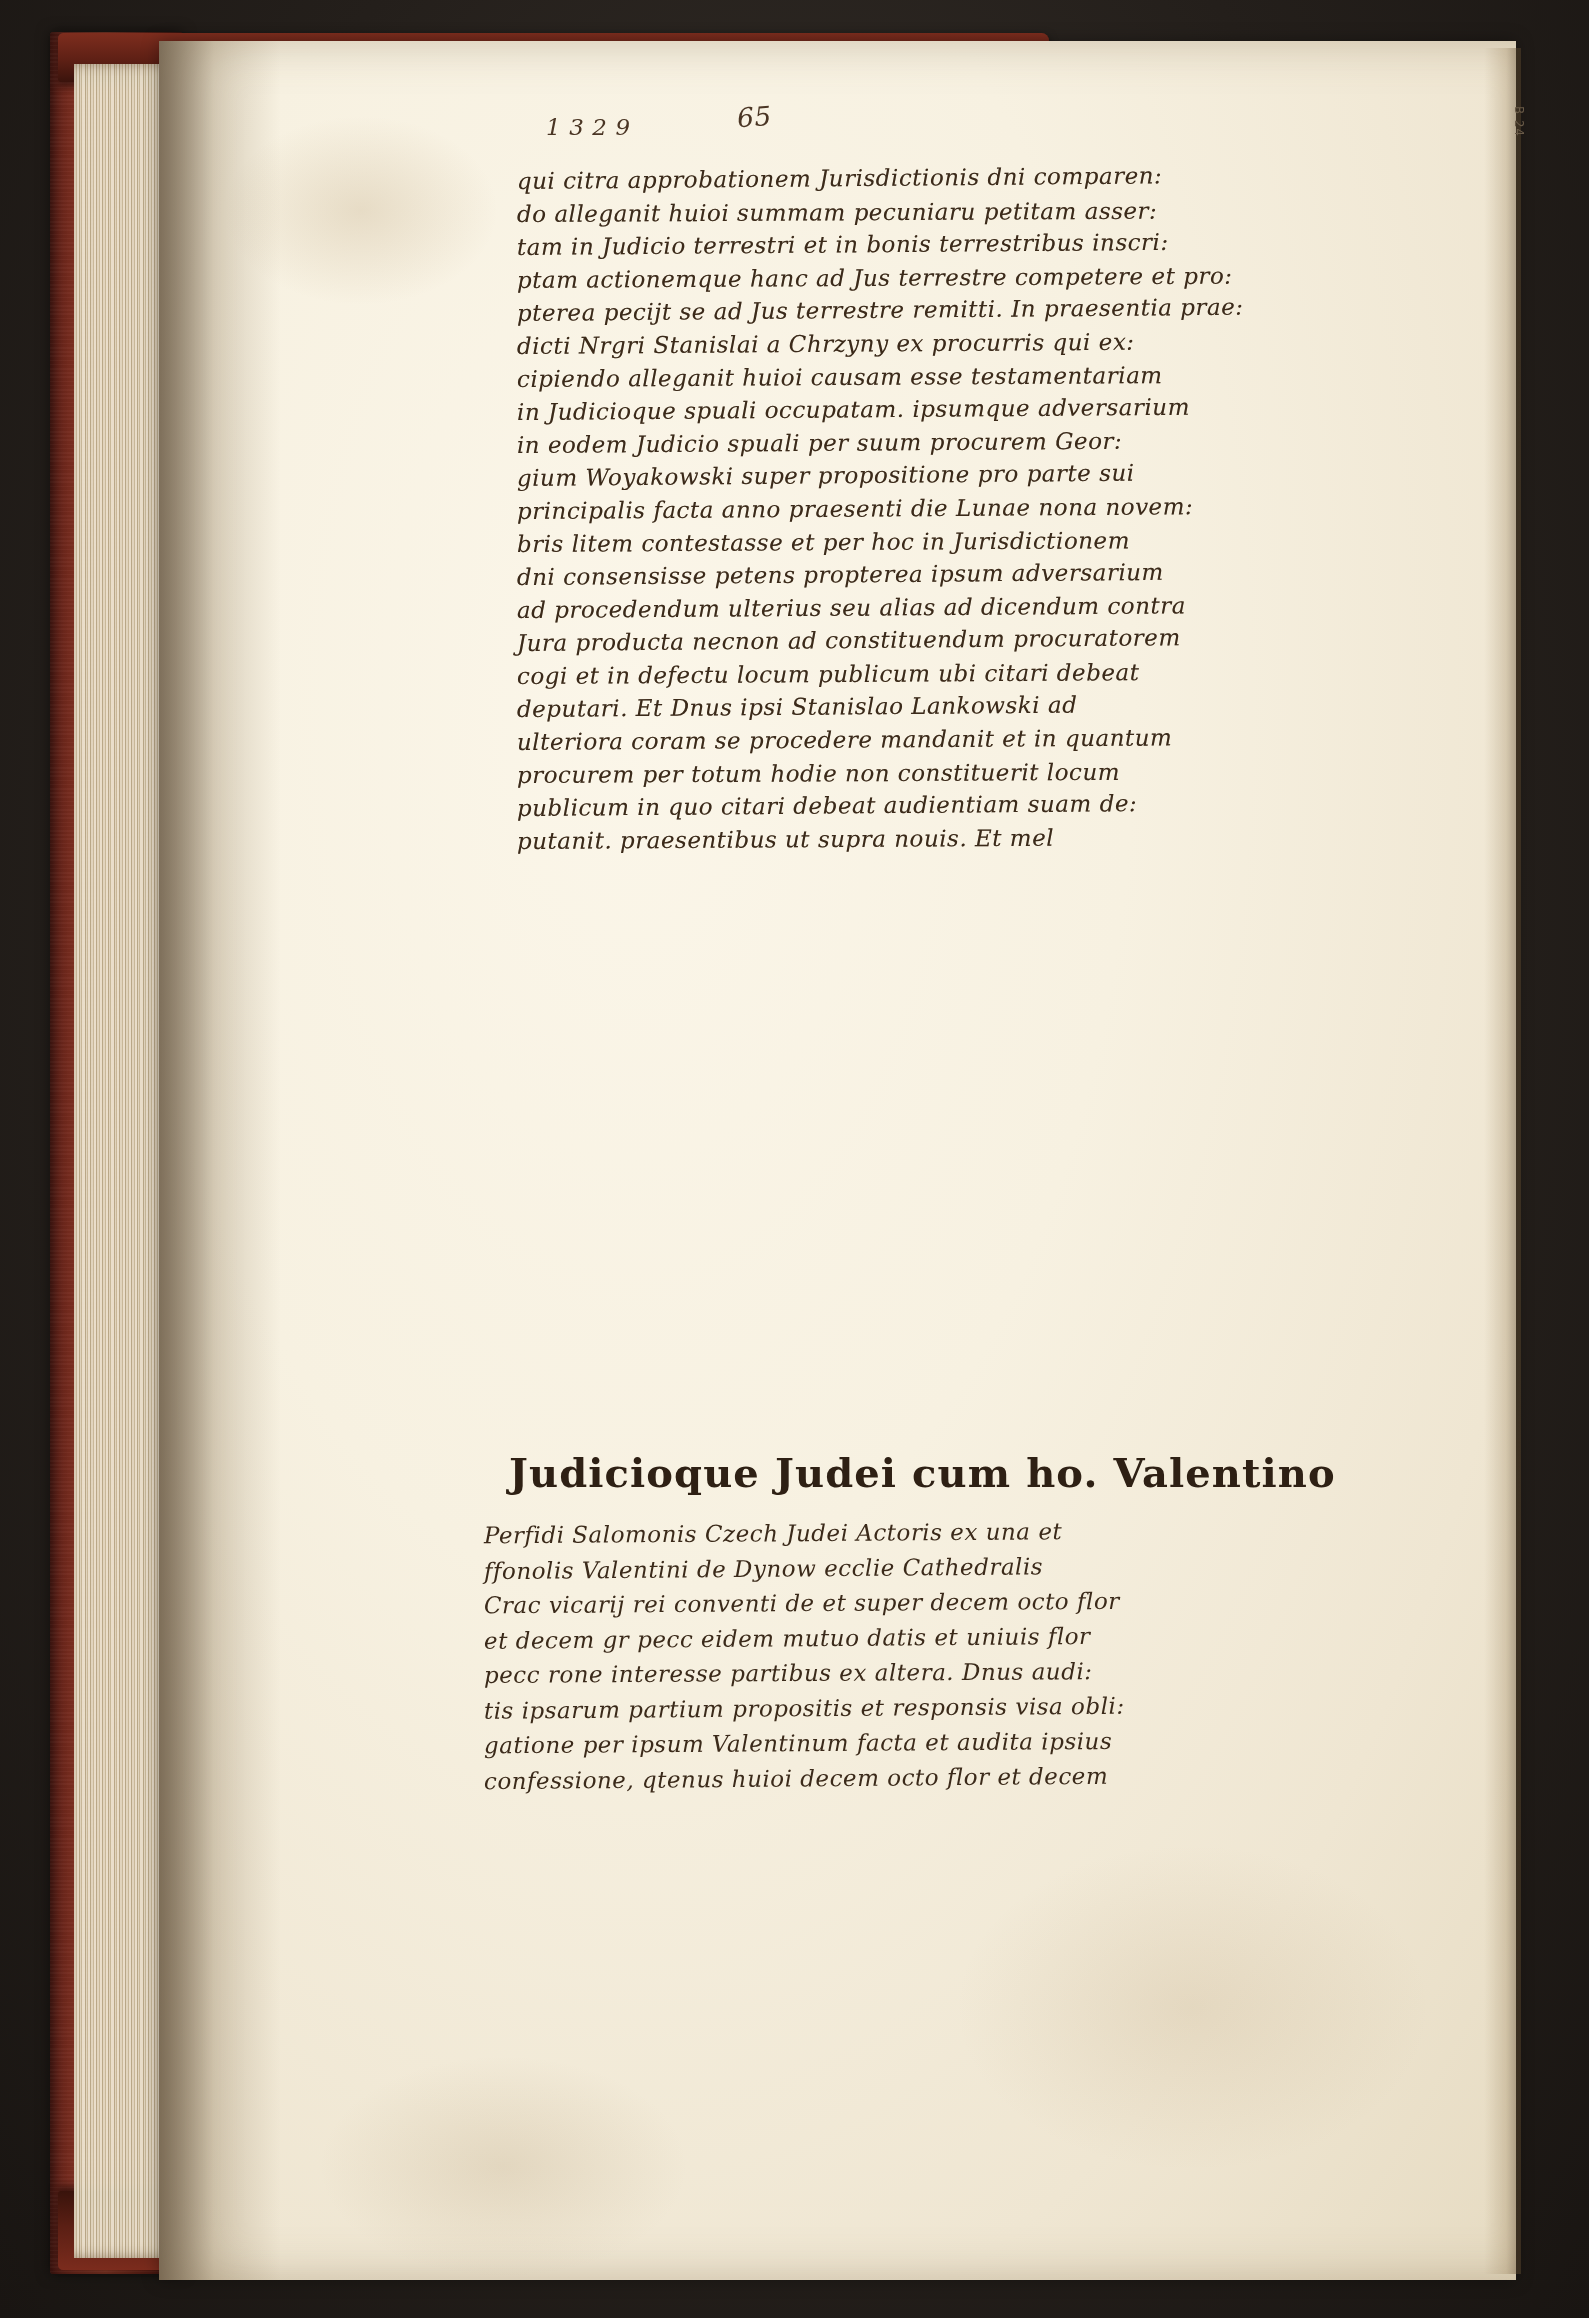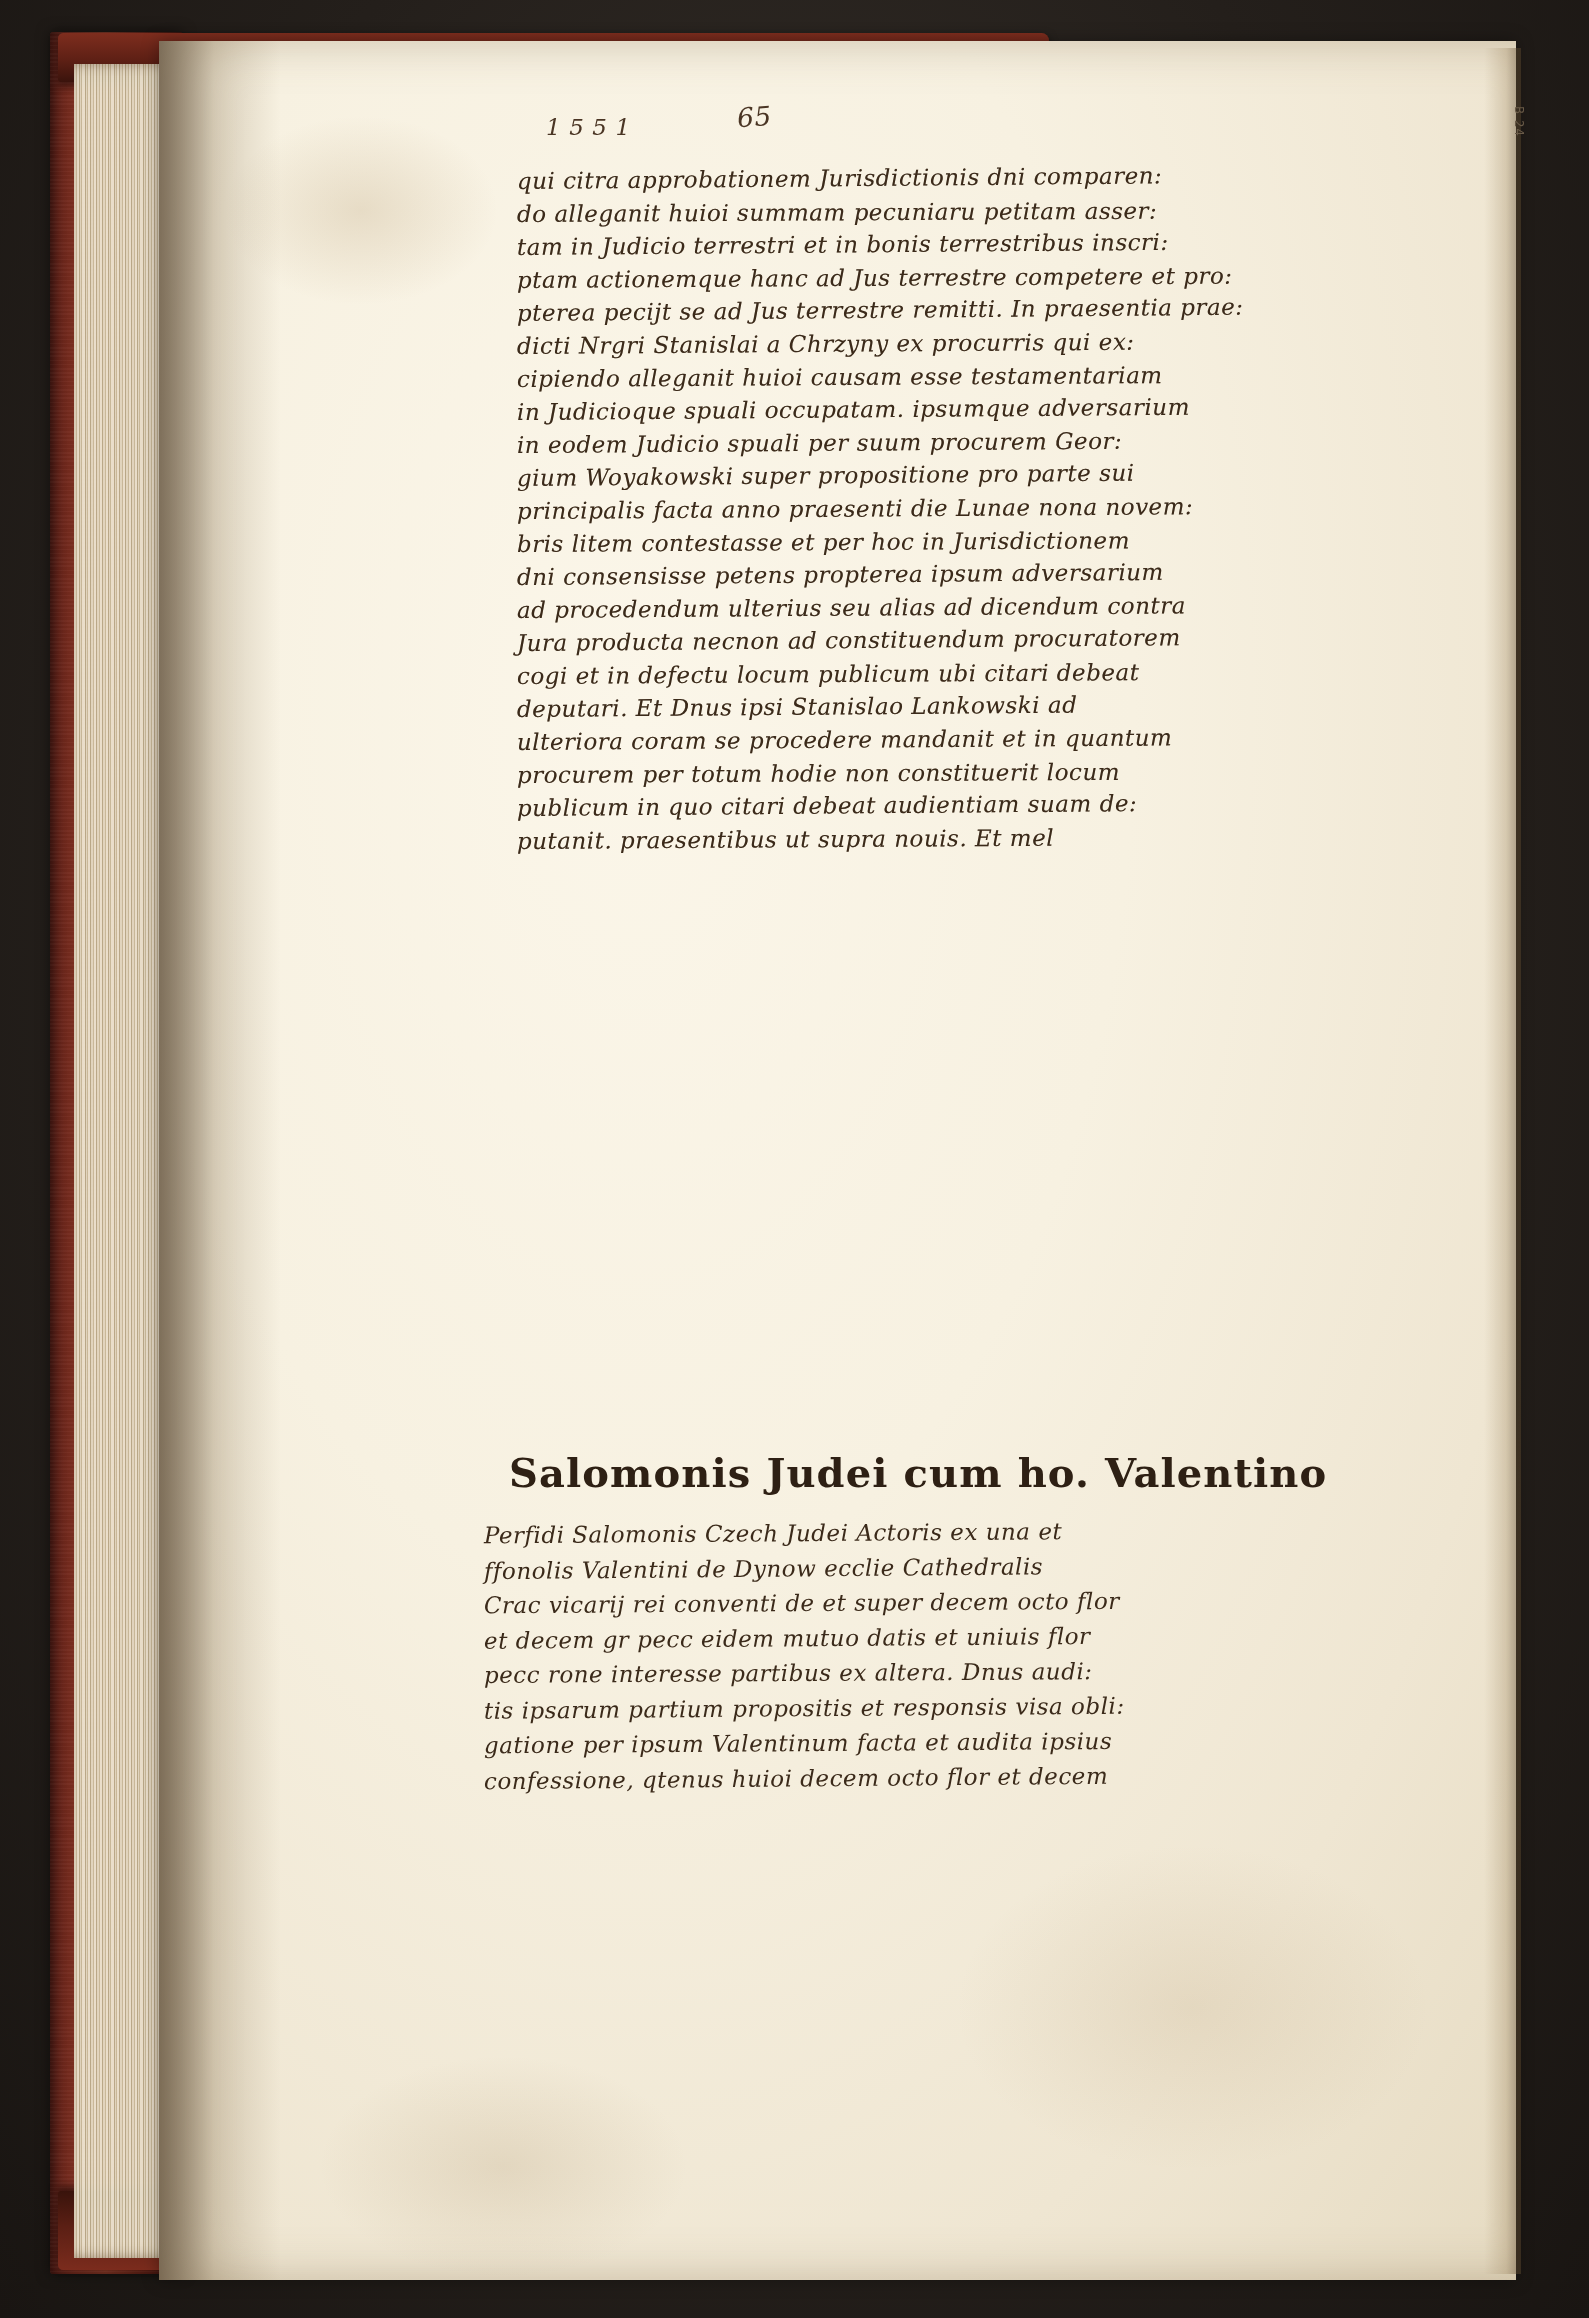--- a/index.html
+++ b/index.html
@@ -288,21 +288,21 @@
 
   <div class="page-recto">
     <div class="stain" style="left:64px; top:74px;  width:276px; height:191px; background:radial-gradient(ellipse, rgba(170,140,95,.22), rgba(170,140,95,0) 70%);"></div>
     <div class="stain" style="left:795px; top:1802px; width:477px; height:329px; background:radial-gradient(ellipse, rgba(170,140,95,.16), rgba(170,140,95,0) 70%);"></div>
     <div class="stain" style="left:159px; top:2014px; width:371px; height:223px; background:radial-gradient(ellipse, rgba(160,132,90,.18), rgba(160,132,90,0) 70%);"></div>
   </div>
 
   <div class="gutter"></div>
   <div class="foredge"></div>
 
-  <div class="ink" id="folio-year">1551</div>
+  <div class="ink" id="folio-year">1329</div>
   <div class="ink" id="folio-number">65</div>
   <div id="archive-stamp">B 24</div>
 
   <div class="body-block">
     <span class="ink line" style="transform:rotate(-0.5deg)">qui citra approbationem Jurisdictionis dni comparen:</span>
     <span class="ink line" style="transform:rotate(-0.3deg)">do alleganit huioi summam pecuniaru petitam asser:</span>
     <span class="ink line" style="transform:rotate(-0.45deg)">tam in Judicio terrestri et in bonis terrestribus inscri:</span>
     <span class="ink line" style="transform:rotate(-0.35deg)">ptam actionemque hanc ad Jus terrestre competere et pro:</span>
     <span class="ink line" style="transform:rotate(-0.5deg)">pterea pecijt se ad Jus terrestre remitti. In praesentia prae:</span>
     <span class="ink line" style="transform:rotate(-0.4deg)">dicti Nrgri Stanislai a Chrzyny ex procurris qui ex:</span>
@@ -316,21 +316,21 @@
     <span class="ink line" style="transform:rotate(-0.4deg)">ad procedendum ulterius seu alias ad dicendum contra</span>
     <span class="ink line" style="transform:rotate(-0.5deg)">Jura producta necnon ad constituendum procuratorem</span>
     <span class="ink line" style="transform:rotate(-0.35deg)">cogi et in defectu locum publicum ubi citari debeat</span>
     <span class="ink line" style="transform:rotate(-0.45deg)">deputari. Et Dnus ipsi Stanislao Lankowski ad</span>
     <span class="ink line" style="transform:rotate(-0.4deg)">ulteriora coram se procedere mandanit et in quantum</span>
     <span class="ink line" style="transform:rotate(-0.3deg)">procurem per totum hodie non constituerit locum</span>
     <span class="ink line" style="transform:rotate(-0.45deg)">publicum in quo citari debeat audientiam suam de:</span>
     <span class="ink line" style="transform:rotate(-0.35deg)">putanit. praesentibus ut supra nouis. Et mel</span>
   </div>
 
-  <div class="heading-rubric">Salomonis Judei cum ho. Valentino</div>
+  <div class="heading-rubric">Judicioque Judei cum ho. Valentino</div>
 
   <div class="body-block2">
     <span class="ink line" style="transform:rotate(-0.4deg)">Perfidi Salomonis Czech Judei Actoris ex una et</span>
     <span class="ink line" style="transform:rotate(-0.5deg)">ffonolis Valentini de Dynow ecclie Cathedralis</span>
     <span class="ink line" style="transform:rotate(-0.4deg)">Crac vicarij rei conventi de et super decem octo flor</span>
     <span class="ink line" style="transform:rotate(-0.45deg)">et decem gr pecc eidem mutuo datis et uniuis flor</span>
     <span class="ink line" style="transform:rotate(-0.35deg)">pecc rone interesse partibus ex altera. Dnus audi:</span>
     <span class="ink line" style="transform:rotate(-0.45deg)">tis ipsarum partium propositis et responsis visa obli:</span>
     <span class="ink line" style="transform:rotate(-0.4deg)">gatione per ipsum Valentinum facta et audita ipsius</span>
     <span class="ink line" style="transform:rotate(-0.5deg)">confessione, qtenus huioi decem octo flor et decem</span>

